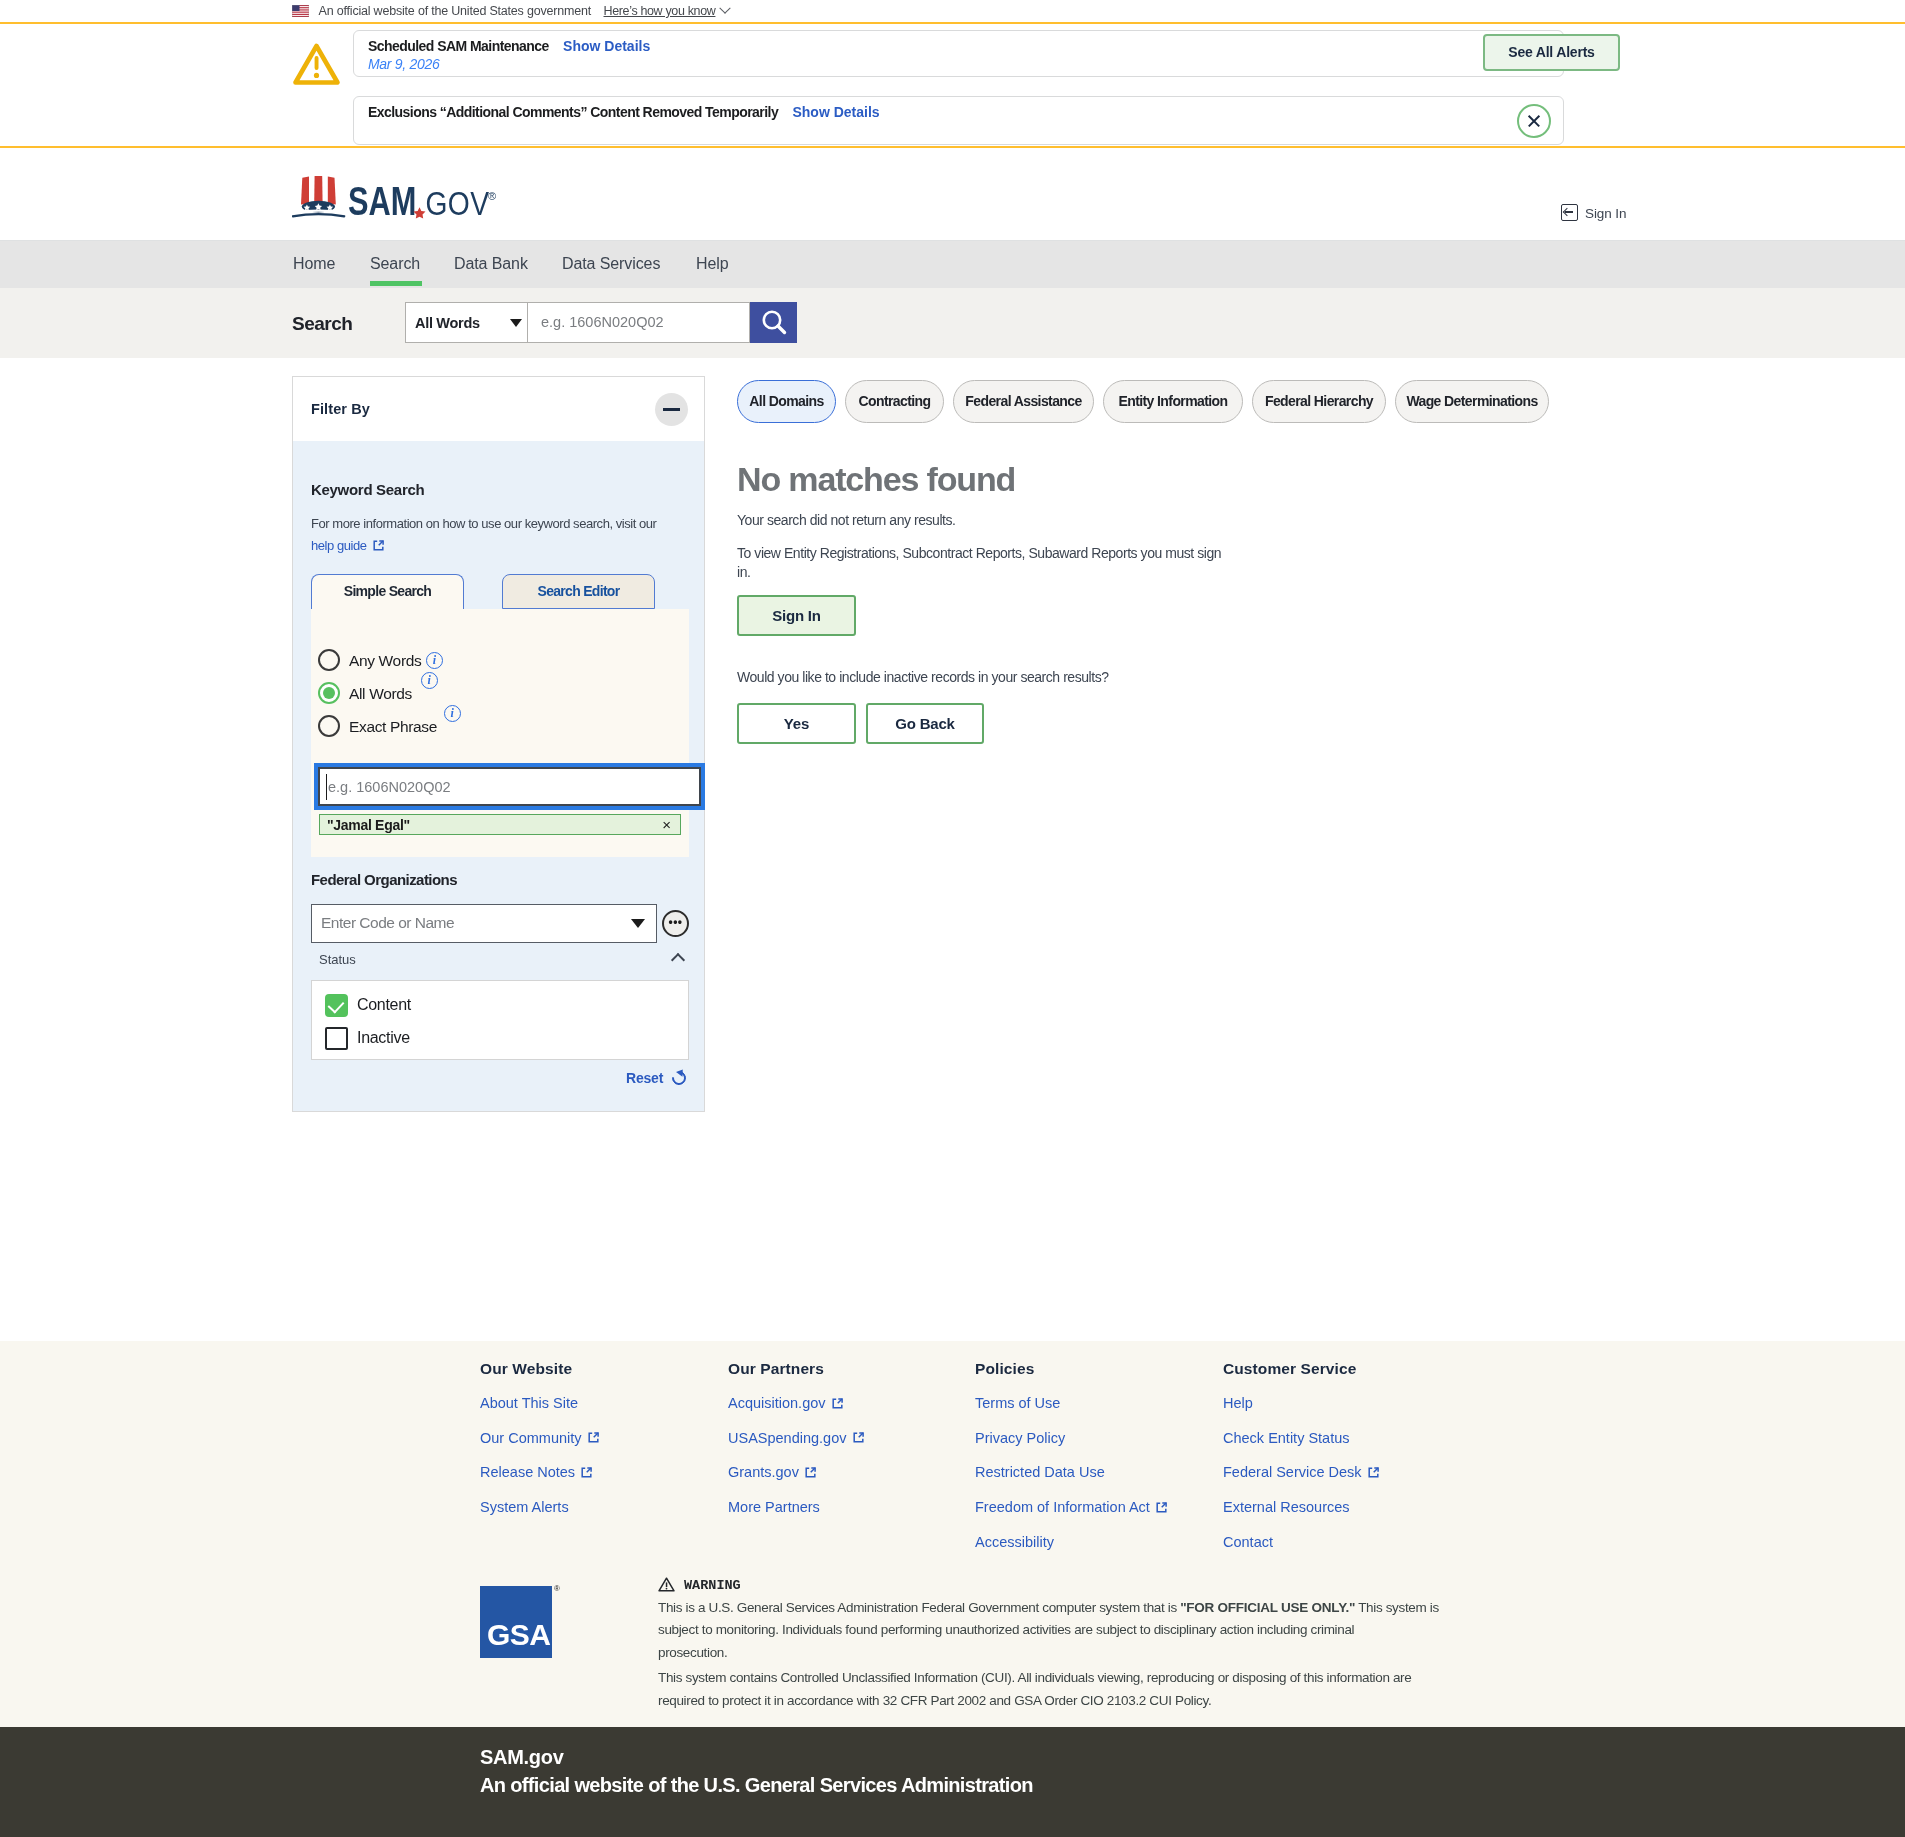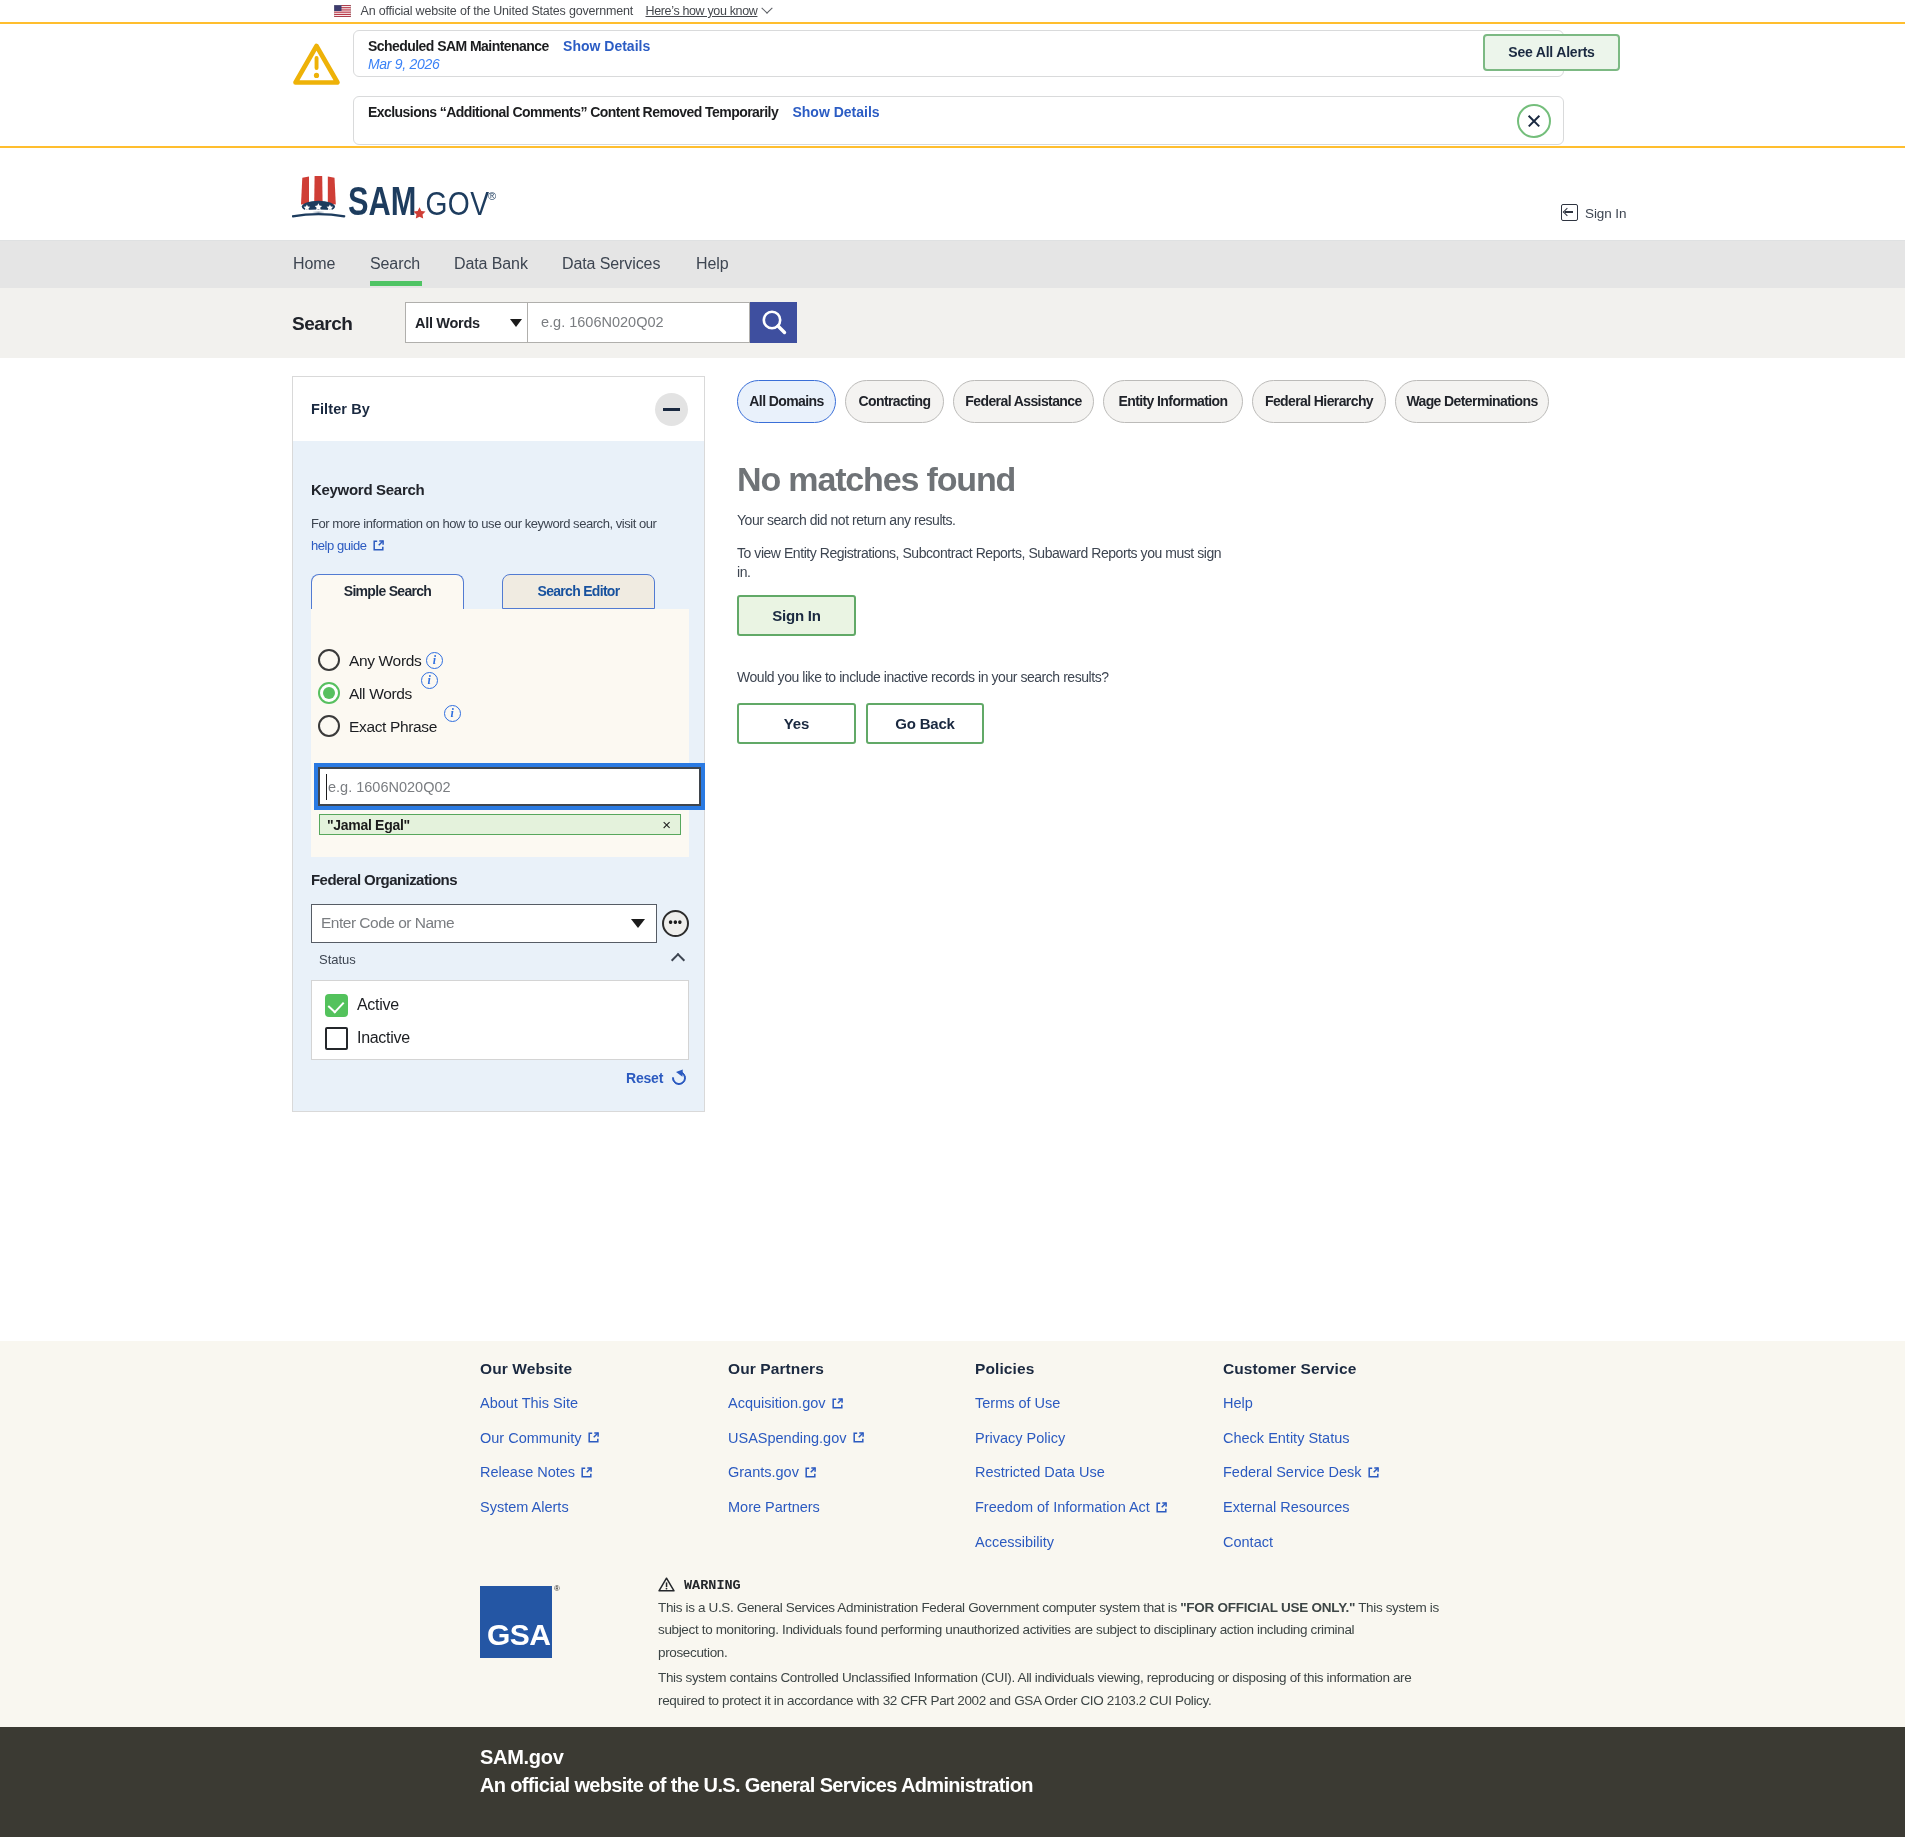--- a/index.html
+++ b/index.html
@@ -1,20 +1,20 @@
 <!DOCTYPE html>
 <html lang="en"><head>
 <meta charset="utf-8">
 <title>SAM.gov Search</title>
 <style>
 * { margin:0; padding:0; box-sizing:border-box; }
 html,body { width:1905px; height:1837px; background:#fff; font-family:"Liberation Sans", sans-serif; position:relative; }
 
 .s-banner { position:absolute; top:0; left:0; width:100%; height:24px; background:#fff; border-bottom:2px solid #ffbe2e; }
-.s-banner .inner { position:absolute; left:292px; top:4px; font-size:12.5px; color:#45484d; letter-spacing:-0.2px;margin-left:42px; }
+.s-banner .inner { position:absolute; left:292px; top:4px; font-size:12.5px; color:#45484d; letter-spacing:-0.2px; }
 .flag { display:inline-block; vertical-align:-2px; margin-right:7px; }
 .hkl { text-decoration:underline; color:#45484d; margin-left:6px; letter-spacing:-0.35px; }
 .chev { display:inline-block; width:8px; height:8px; border-right:1.7px solid #5a5d63; border-bottom:1.7px solid #5a5d63; transform:rotate(45deg) translate(-2px,-2px); margin-left:6px; }
 
 .s-alerts { position:absolute; top:26px; left:0; width:100%; height:122px; background:#fff; border-bottom:2px solid #ffbe2e; }
 .abox { position:absolute; left:353px; width:1211px; border:1px solid #d9dadb; border-radius:6px; background:#fff; }
 .abox1 { top:4px; height:47px; }
 .abox2 { top:70px; height:49px; }
 .abox .ttl { font-size:14px; font-weight:bold; color:#1c1d1f; letter-spacing:-0.55px; margin:7px 0 0 14px; }
 .abox .ttl a { color:#2b5cc4; margin-left:11px; letter-spacing:0; }
@@ -233,21 +233,21 @@
   <div class="fo-h">Federal Organizations</div>
   <div class="fo-input">
       <span class="ph">Enter Code or Name</span>
       <span class="tri"></span>
     </div>
   <div class="fo-dots">•••</div>
   <div class="st-h">Status</div>
   <div class="st-chev"></div>
   <div class="st-box">
     <span class="cb on" style="top:13px"></span>
-      <span class="lb" style="top:15px">Active</span>
+      <span class="lb" style="top:15px">Content</span>
     <span class="cb off" style="top:46px"></span>
       <span class="lb" style="top:48px">Inactive</span>
   </div>
   <div class="reset">Reset<span class="ric"></span></div>
 </div>
 
 <div class="pills">
   <div class="pill on" style="left:0; width:99px">All Domains</div>
   <div class="pill" style="left:108px; width:99px">Contracting</div>
   <div class="pill" style="left:216px; width:141px">Federal Assistance</div>

